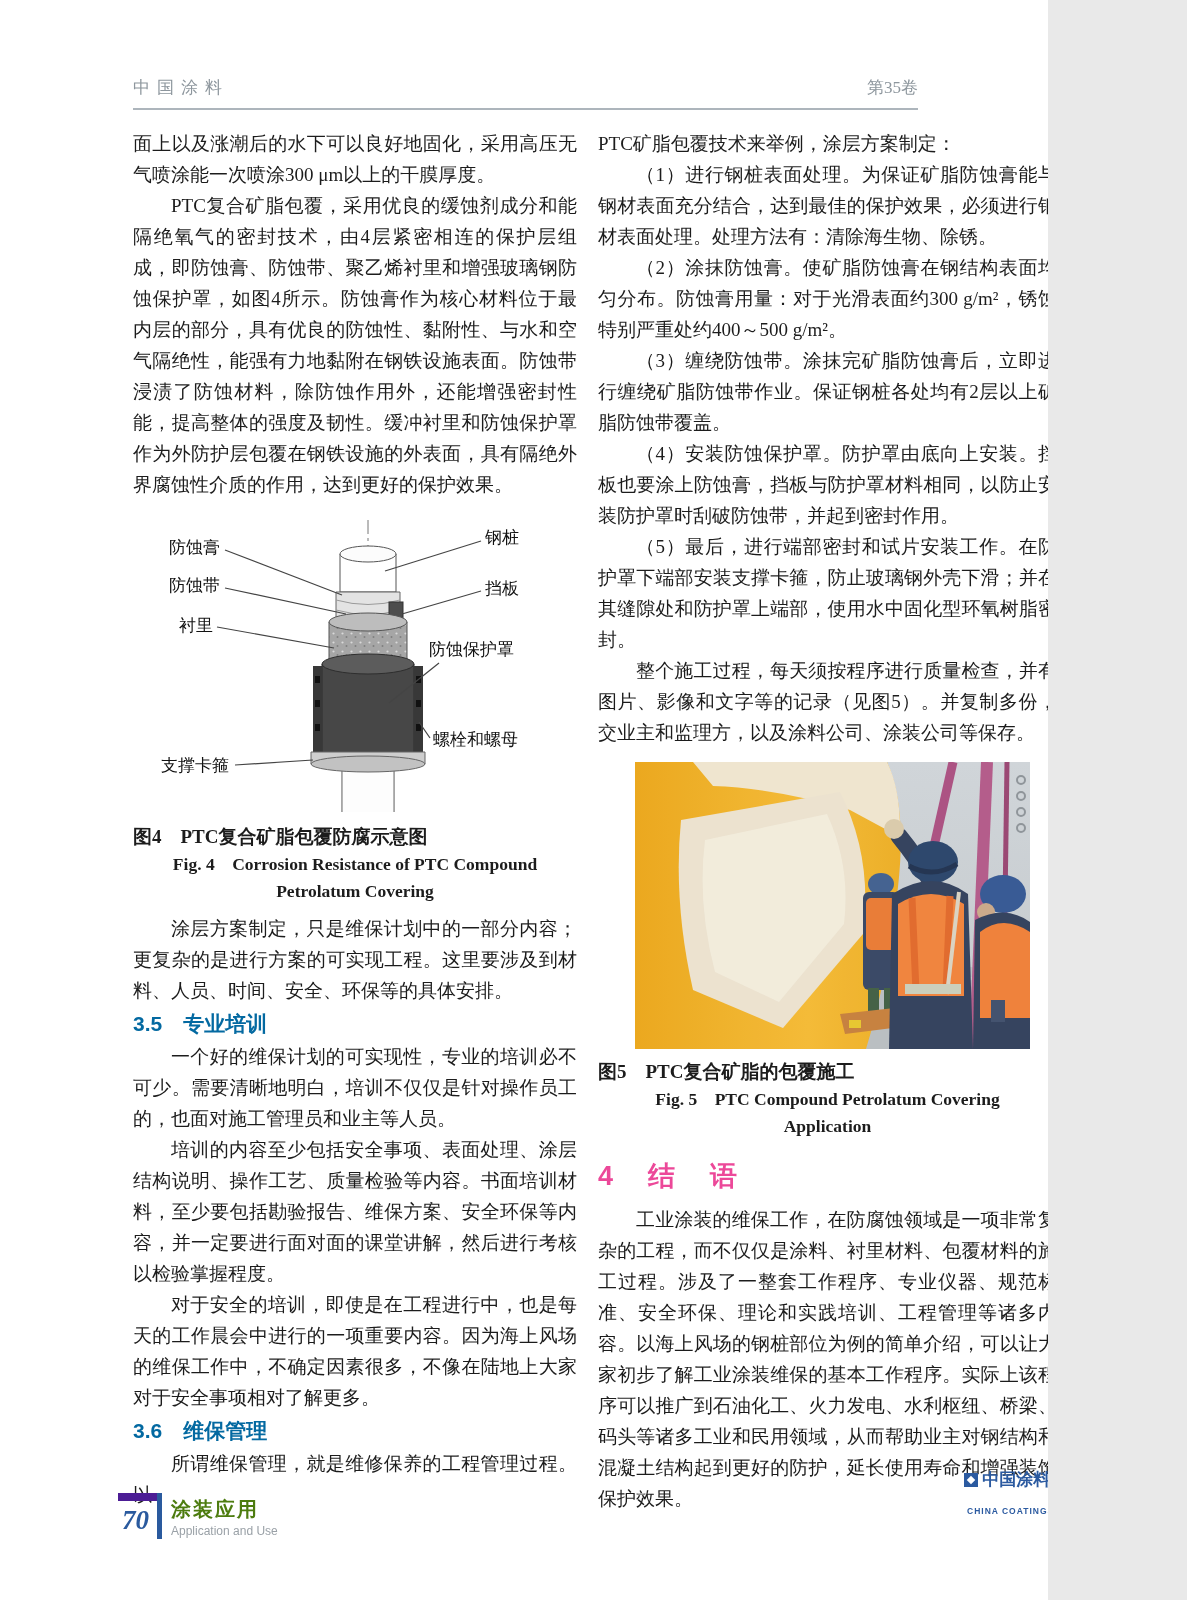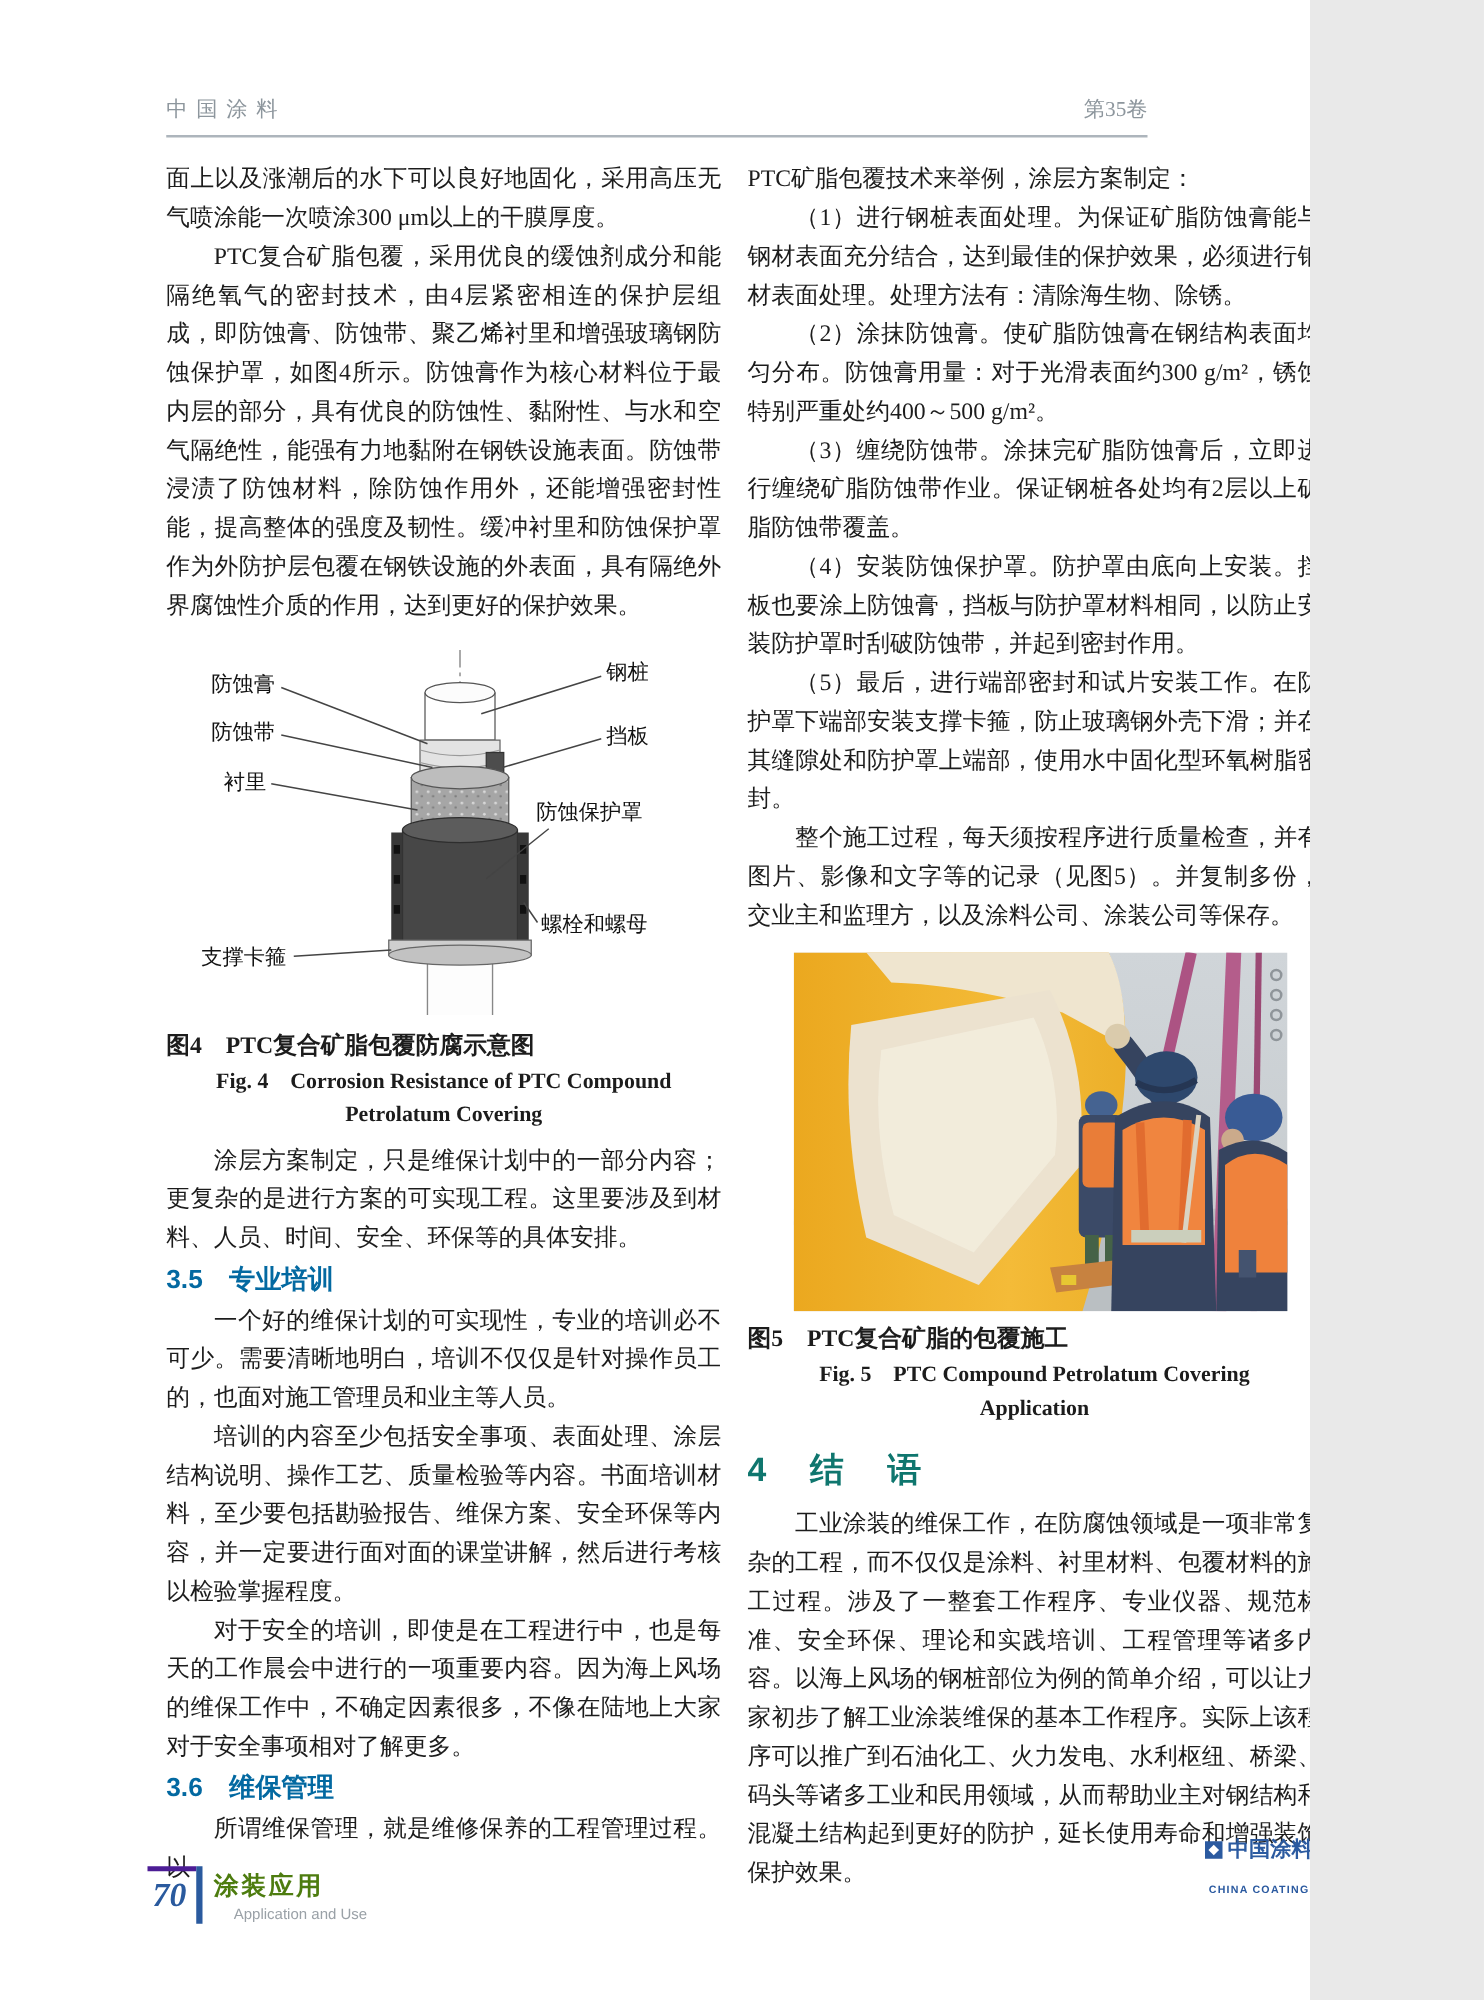--- a/index.html
+++ b/index.html
@@ -11,21 +11,21 @@
         font-size:17px;color:#8d969d;}
   .journal-name{letter-spacing:7px;}
   
   .col{position:absolute;top:128px;font-size:19px;line-height:31px;text-align:justify;}
   .col-left{left:133px;width:444px;}
   .col-right{left:598px;width:459px;}
   p.para{margin:0;text-indent:2em;}
   p.noindent{text-indent:0;}
   .h-sub{font-family:"Liberation Sans","DejaVu Sans",sans-serif;color:#0369a1;
         font-weight:bold;font-size:21px;line-height:30px;margin:3px 0 2px 0;text-indent:0;}
-  .h-main{font-family:"Liberation Sans","DejaVu Sans",sans-serif;color:#0f766e;
+  .h-main{font-family:"Liberation Sans","DejaVu Sans",sans-serif;color:#ec4899;
         font-weight:bold;font-size:27px;line-height:36px;margin:18px 0 10px 0;
         letter-spacing:4px;text-indent:0;}
   figure{margin:0;}
   .fig4{margin-top:14px;margin-bottom:8px;}
   .diagram{position:relative;width:444px;height:300px;}
   .diagram svg{display:block;}
   .dlabel{position:absolute;font-size:17px;line-height:24px;color:#111;white-space:nowrap;}
   .cap-cn{font-weight:bold;text-align:left;font-size:19px;line-height:29px;margin-top:8px;text-indent:0;}
   .cap-en{font-weight:bold;text-align:center;font-size:17.5px;line-height:27px;text-indent:0;
         font-family:"Liberation Serif","DejaVu Serif",serif;max-width:430px;margin:0 auto;}
@@ -38,28 +38,28 @@
   .brand-row{display:flex;align-items:center;gap:4px;color:#2b5aa0;
         font-family:"Liberation Sans","DejaVu Sans",sans-serif;font-weight:bold;font-size:17px;}
   .brand-mark{width:14px;height:14px;background:#2b5aa0;position:relative;display:inline-block;}
   .brand-mark::after{content:"";position:absolute;left:4px;top:4px;width:6px;height:6px;
         background:#fff;transform:rotate(45deg);}
   .brand-tm{font-size:10px;vertical-align:super;color:#2b5aa0;margin-top:-8px;}
   .brand-en{color:#2b5aa0;font-family:"Liberation Sans","DejaVu Sans",sans-serif;
         font-size:8.5px;font-weight:bold;letter-spacing:1px;margin-top:1px;}
   
   .page-footer{position:absolute;left:118px;top:1493px;display:flex;align-items:flex-start;}
-  .page-num{border-top:4px solid #4c1d95;padding:2px 8px 0 4px;
+  .page-num{border-top:8px solid #4c1d95;padding:2px 8px 0 4px;
         font-family:"Liberation Serif","DejaVu Serif",serif;font-style:italic;font-weight:bold;
         font-size:27px;color:#2a5a9e;line-height:34px;}
   .footer-bar{width:5px;height:46px;background:#2a5a9e;margin-right:9px;}
   .footer-cn{font-family:"Liberation Sans","DejaVu Sans",sans-serif;font-size:20px;
         color:#4d7c0f;font-weight:bold;letter-spacing:2px;line-height:26px;margin-top:3px;}
   .footer-en{font-family:"Liberation Sans","DejaVu Sans",sans-serif;font-size:12px;
-        color:#9aa1a7;line-height:18px;margin-left:16px;}
+        color:#9aa1a7;line-height:18px;}
 </style>
 </head>
 <body>
 
 <div class="page">
 
   <div class="page-header">
     <span class="journal-name">中国涂料</span>
     <span class="volume">第35卷</span>
   </div>

